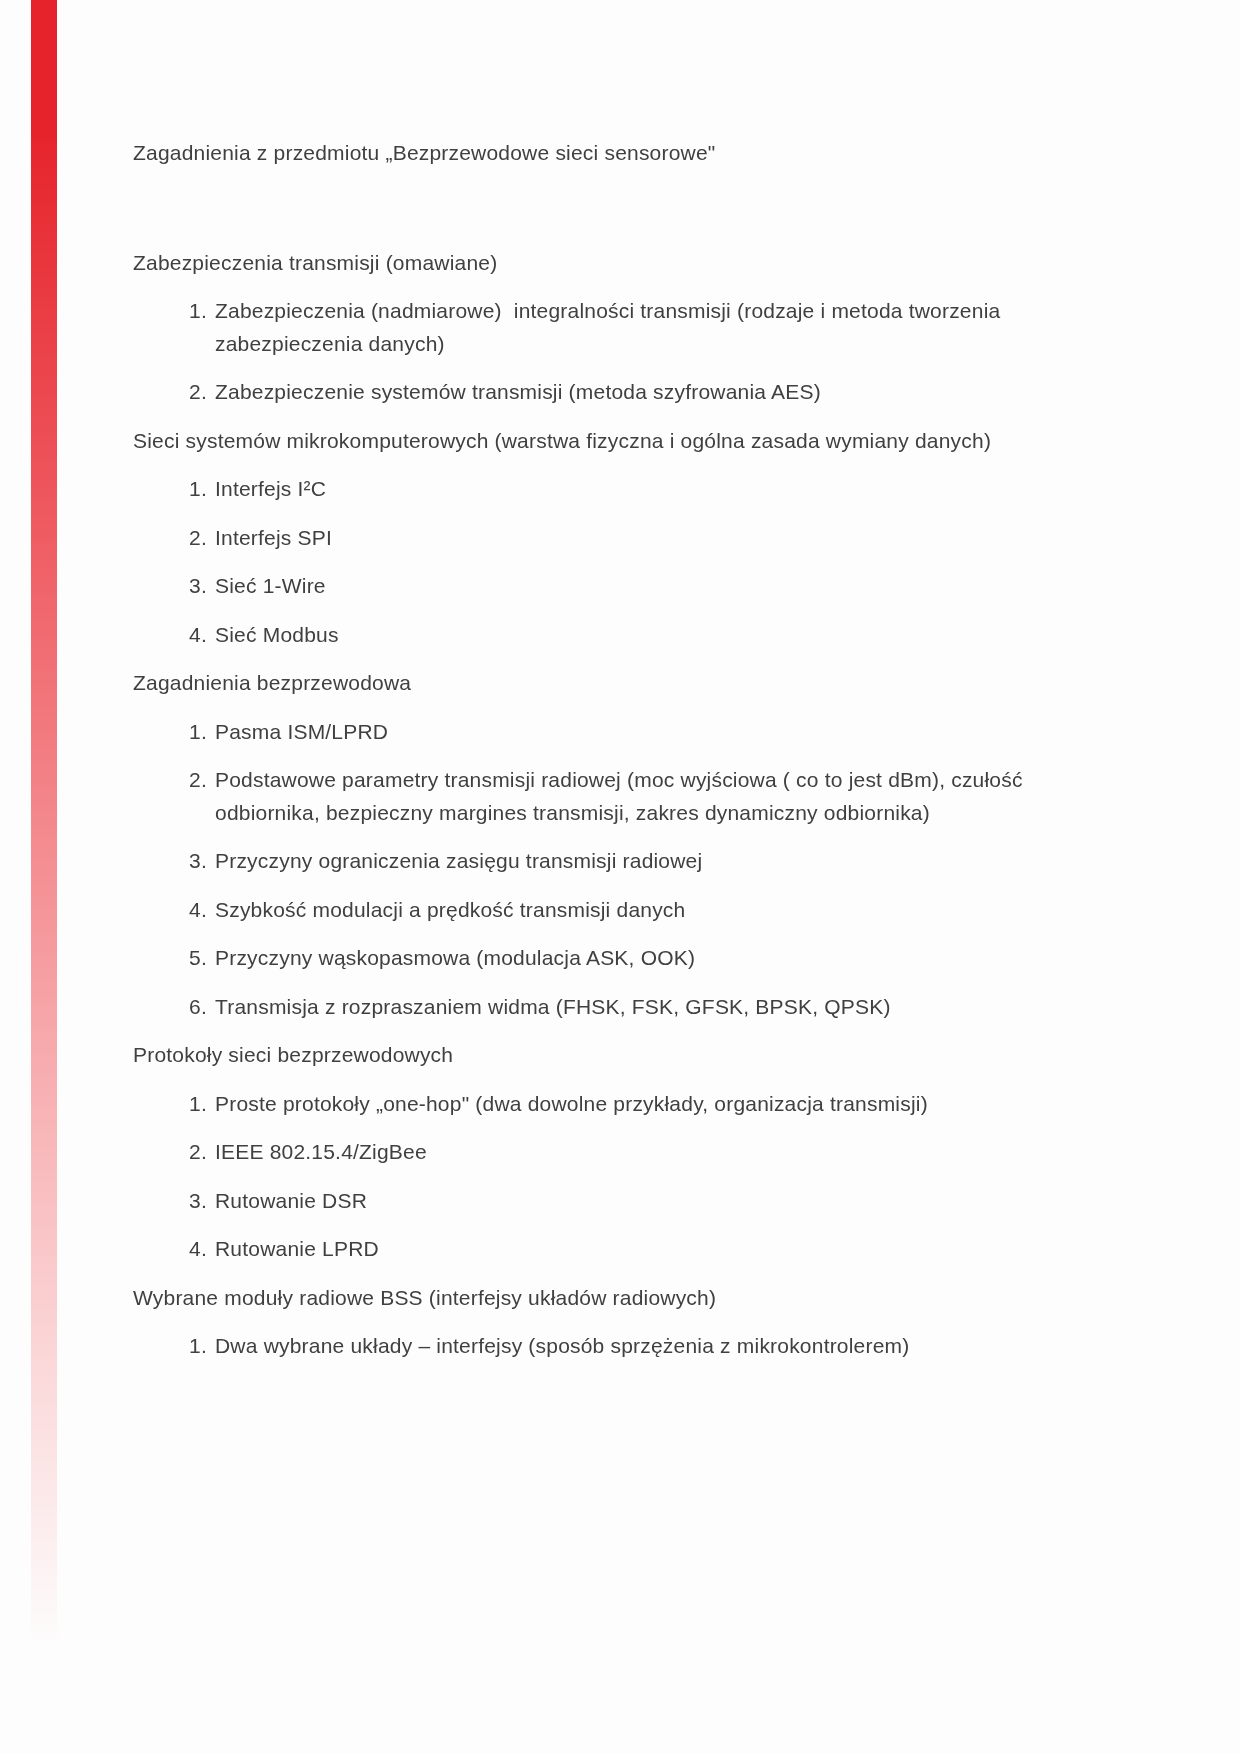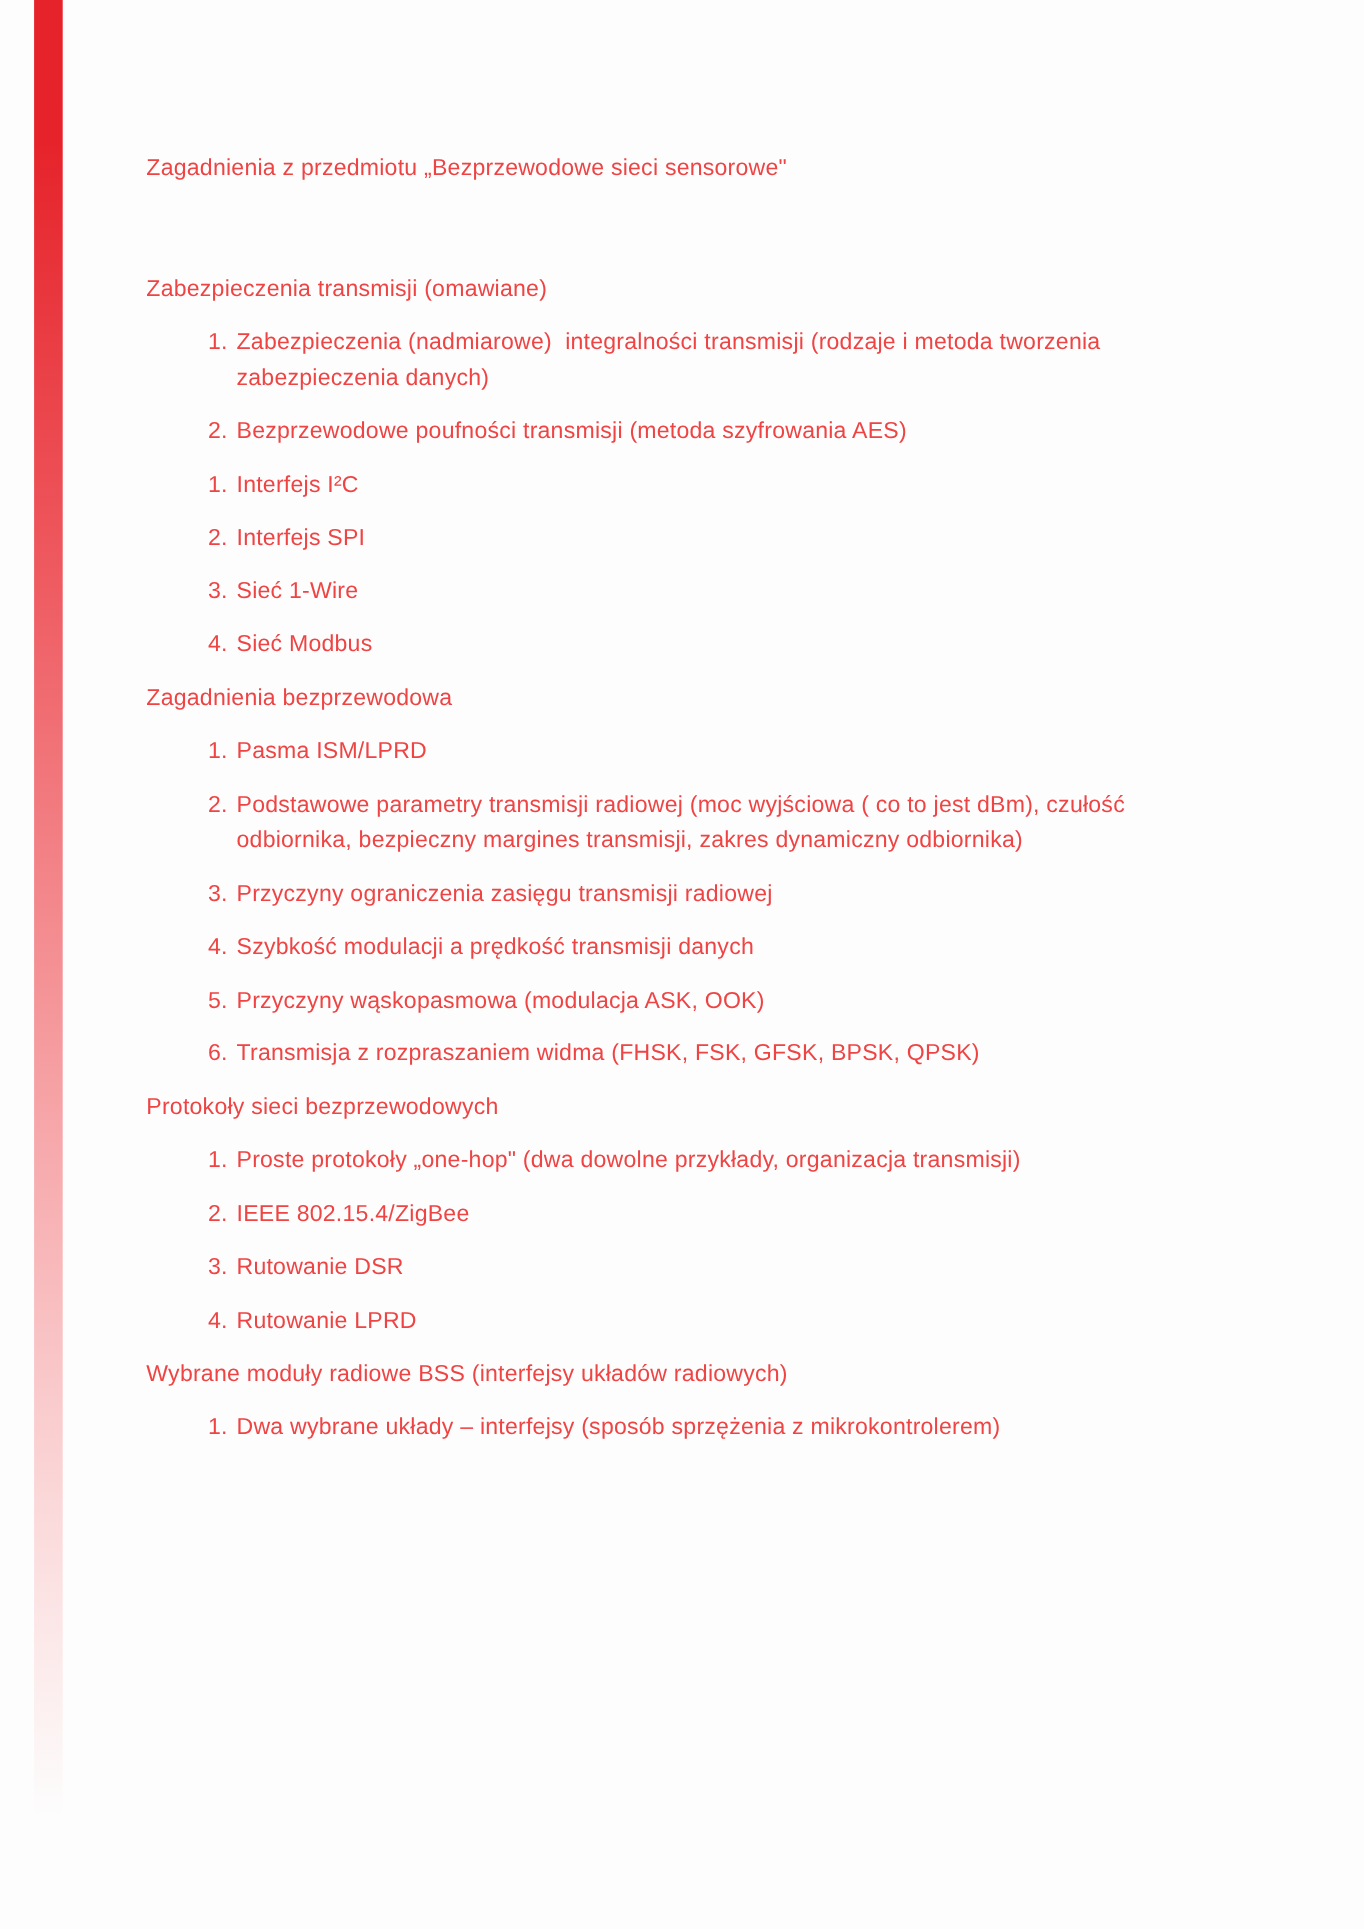--- a/index.html
+++ b/index.html
@@ -3,21 +3,21 @@
 <meta charset="utf-8">
 <style>
   html, body { margin: 0; padding: 0; background: #ffffff; }
   .page {
     position: relative;
     width: 1240px;
     height: 1754px;
     background: #fdfdfd;
     overflow: hidden;
     font-family: "Liberation Sans", "DejaVu Sans", sans-serif;
-    color: #ef4444;
+    color: #404040;
   }
   .ribbon {
     position: absolute;
     left: 31px;
     top: 0;
     width: 26px;
     height: 1652px;
     background: linear-gradient(to bottom,
       #e6222a 0px,
       #e6232b 130px,
@@ -53,23 +53,24 @@
 <div class="page">
   <div class="ribbon"></div>
 
   <div class="content">
 
     <p class="title">Zagadnienia z przedmiotu „Bezprzewodowe sieci sensorowe"</p>
 
     <p class="section-heading">Zabezpieczenia transmisji (omawiane)</p>
     <ol>
       <li><span>Zabezpieczenia (nadmiarowe)  integralności transmisji (rodzaje i metoda tworzenia zabezpieczenia danych)</span></li>
-      <li><span>Bezprzewodowe poufności transmisji (metoda szyfrowania AES)</span></li>
+      <li><span>Zabezpieczenie systemów transmisji (metoda szyfrowania AES)</span></li>
     </ol>
 
+    <p class="section-heading">Sieci systemów mikrokomputerowych (warstwa fizyczna i ogólna zasada wymiany danych)</p>
     <ol>
       <li><span>Interfejs I²C</span></li>
       <li><span>Interfejs SPI</span></li>
       <li><span>Sieć 1-Wire</span></li>
       <li><span>Sieć Modbus</span></li>
     </ol>
 
     <p class="section-heading">Zagadnienia bezprzewodowa</p>
     <ol>
       <li><span>Pasma ISM/LPRD</span></li>

